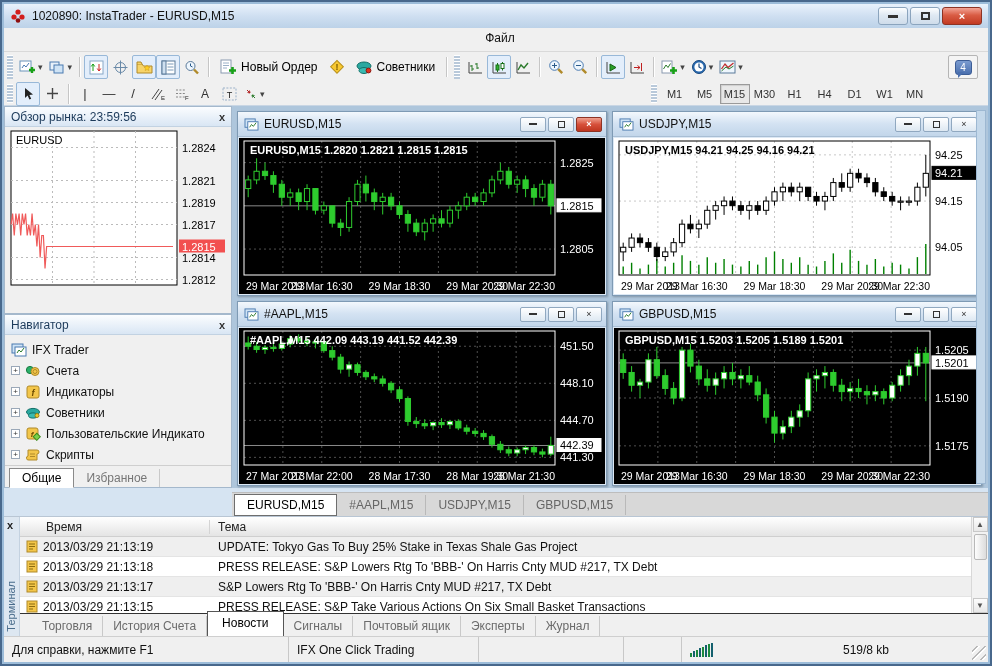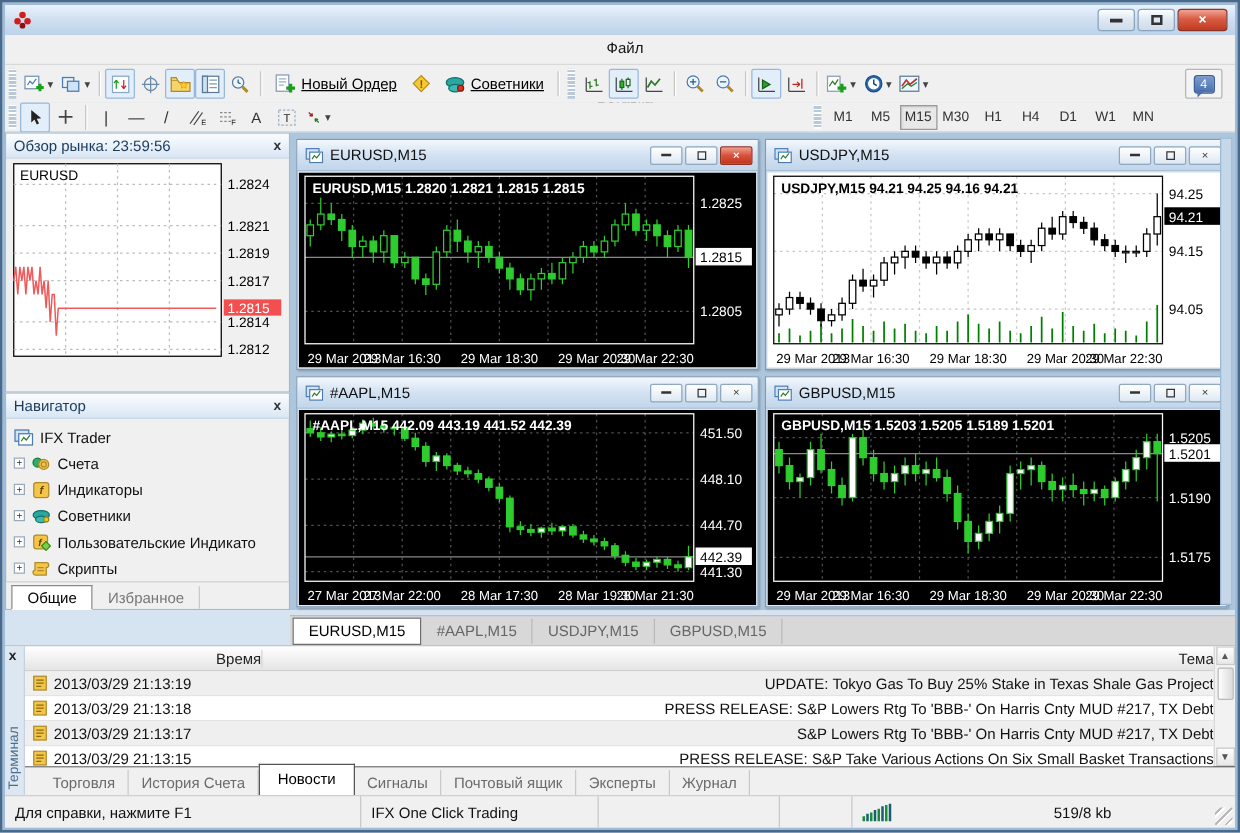--- a/index.html
+++ b/index.html
@@ -24,21 +24,21 @@
   .menu-item { padding:3px 10px; color:#111; }
 
   
   .toolbar1 { position:absolute; left:2px; top:50px; right:2px; height:30px; background:#f0f0f0; display:flex; align-items:center; }
   .toolbar2 { position:absolute; left:2px; top:80px; right:2px; height:24px; background:#f0f0f0; border-bottom:1px solid #c9d6e4; display:flex; align-items:center; }
   .grip { width:6px; height:80%; margin:0 3px; background:repeating-linear-gradient(180deg,#ffffff 0 1px,#b9c9da 1px 3px); }
   .tsep { width:1px; height:20px; background:#c6c6c6; margin:0 4px; box-shadow:1px 0 0 #fff; }
   .tbtn { min-width:24px; height:24px; padding:0 2px; display:flex; align-items:center; justify-content:center; border:1px solid transparent; border-radius:2px; }
   .tbtn.pressed { background:#e3eefb; border-color:#98b8d8; }
   .tbtn .drop { font-size:9px; color:#444; margin-left:2px; }
-  .tbtn-label { display:flex; align-items:center; gap:4px; padding:0 6px; height:24px; border:1px solid transparent;text-decoration:underline; }
+  .tbtn-label { display:flex; align-items:center; gap:4px; padding:0 6px; height:24px; border:1px solid transparent; }
   .tf { min-width:30px; height:20px; display:flex; align-items:center; justify-content:center; color:#333; font-size:11px; border:1px solid transparent; }
   .tf.active { background:#e8e8e8; border:1px solid #9a9a9a; box-shadow:inset 1px 1px 1px #cfcfcf; }
   .glyph { font-size:13px; color:#333; }
   .note-btn { margin-left:auto; margin-right:10px; width:30px; height:24px; border:1px solid #b5b5b5; border-radius:2px; background:#f4f4f4; display:flex; align-items:center; justify-content:center; }
   .bubble { min-width:17px; height:15px; background:linear-gradient(#7b9cd0,#4a6fae); border:1px solid #3c5d96; border-radius:3px; color:#fff; font-size:10px; display:flex; align-items:center; justify-content:center; position:relative; }
   .bubble:after { content:""; position:absolute; left:2px; bottom:-4px; border:3px solid transparent; border-top-color:#4a6fae; border-left-color:#4a6fae; }
 
   
   .left-col { position:absolute; left:2px; top:104px; width:228px; bottom:176px; display:flex; flex-direction:column; background:#e8eef5; }
   .panel { border:1px solid #a4b8cc; background:#f0f0f0; display:flex; flex-direction:column; position:relative; }
@@ -76,21 +76,21 @@
   .ctab { padding:3px 12px; color:#666; border-right:1px solid #b9b9b9; }
   .ctab.active { background:#fff; border:1px solid #6e6e6e; color:#000; }
 
   
   .terminal { position:absolute; left:2px; right:2px; top:514px; height:122px; background:#f0f0f0; border-top:1px solid #b9c6d4; display:flex; }
   .term-strip { width:16px; background:#dde7f1; border-right:1px solid #c4d2e0; position:relative; }
   .term-strip .closex { position:absolute; top:2px; left:3px; font-weight:bold; font-size:11px; color:#222; }
   .vlabel { position:absolute; bottom:6px; left:1px; writing-mode:vertical-rl; transform:rotate(180deg); font-size:11px; color:#4a6d8c; }
   .term-main { flex:1; display:flex; flex-direction:column; overflow:hidden; }
   .news-wrap { flex:1; display:flex; overflow:hidden; border-bottom:1px solid #333; }
-  .news-table { flex:1; overflow:hidden;text-align:right; }
+  .news-table { flex:1; overflow:hidden; }
   .news-head { display:flex; height:20px; background:linear-gradient(#ffffff,#e4e4e4); border-bottom:1px solid #cfcfcf; align-items:center; }
   .nh-time { width:190px; padding-left:26px; border-right:1px solid #d4d4d4; color:#222; }
   .nh-topic { flex:1; padding-left:8px; color:#222; }
   .news-rows { overflow:hidden; }
   .news-row { display:flex; height:20px; align-items:center; border-bottom:1px solid #e4e4e4; background:#fff; }
   .news-row:nth-child(odd) { background:#efefef; }
   .nr-time { width:190px; display:flex; align-items:center; gap:5px; padding-left:6px; color:#111; }
   .nr-topic { flex:1; padding-left:8px; color:#111; white-space:nowrap; overflow:hidden; }
   .scrollv { width:17px; background:#f2f2f2; border-left:1px solid #d8d8d8; display:flex; flex-direction:column; align-items:center; }
   .sbtn { width:15px; height:15px; border:1px solid #c8c8c8; background:linear-gradient(#fdfdfd,#e8e8e8); font-size:8px; color:#555; display:flex; align-items:center; justify-content:center; }
@@ -118,20 +118,21 @@
 
 <div class="frame">
 
   <div class="titlebar">
     <svg width="16" height="16" viewBox="0 0 16 16">
       <circle cx="8" cy="4" r="2.6" fill="#d21d1d"></circle>
         <circle cx="4" cy="9" r="2.6" fill="#d21d1d"></circle>
       <circle cx="12" cy="9" r="2.6" fill="#d21d1d"></circle>
         <circle cx="8" cy="12.5" r="2.3" fill="#8d0f0f"></circle>
     </svg>
+    <span class="ttext">1020890: InstaTrader - EURUSD,M15</span>
     <div class="wbtns">
       <span class="wbtn">
           <span class="minbar"></span>
         </span>
       <span class="wbtn">
           <span class="maxbox"></span>
         </span>
       <span class="wbtn close">×</span>
     </div>
   </div>

